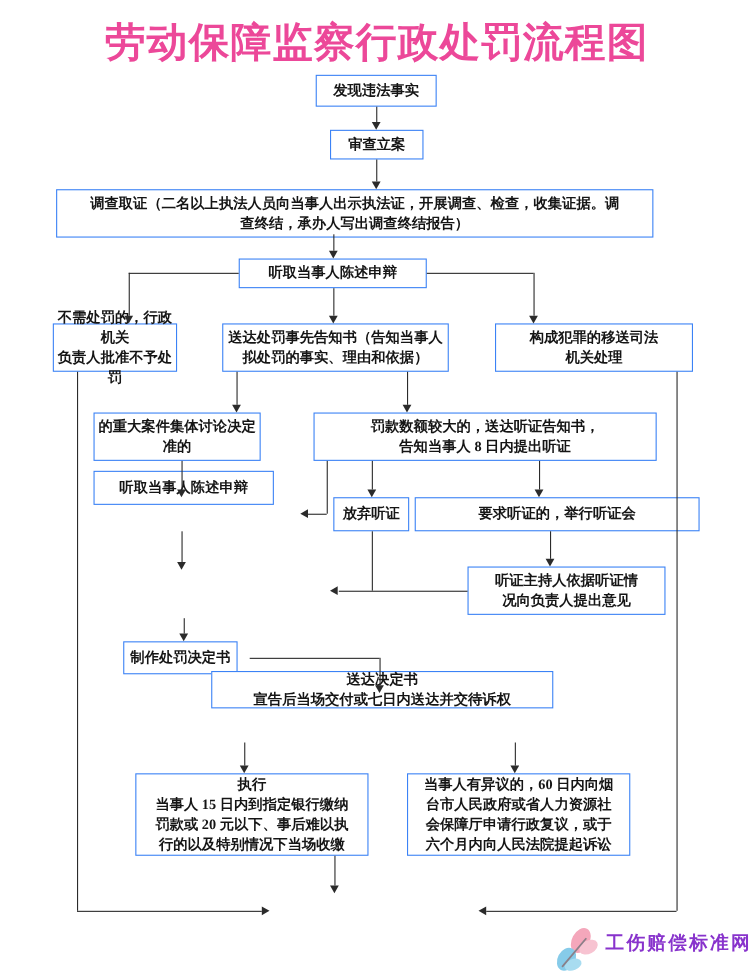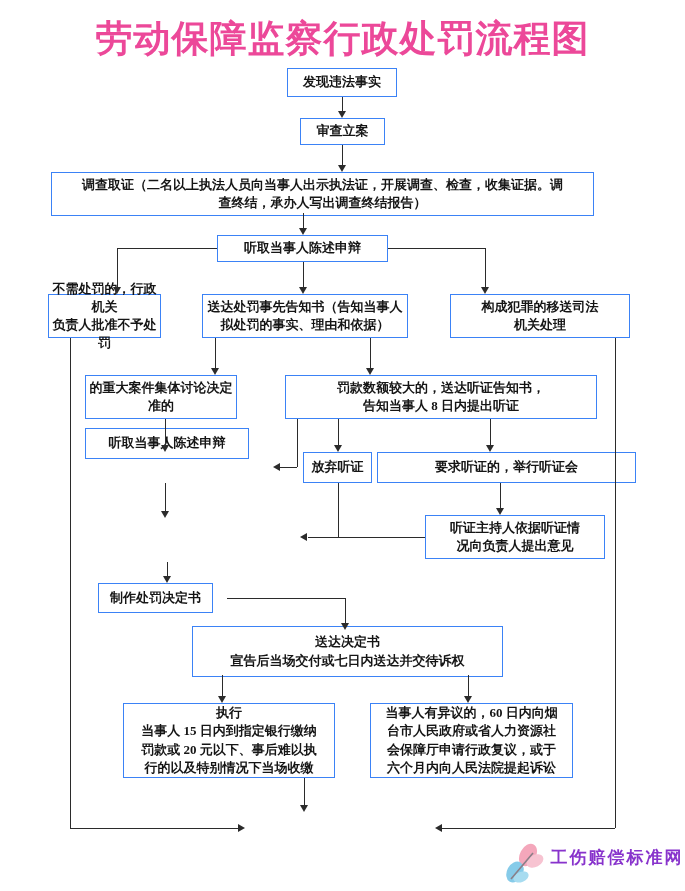--- a/index.html
+++ b/index.html
@@ -51,22 +51,22 @@
 机关处理</div>
   <div class="node" style="left:85px;top:375px;width:152px;height:44px">的重大案件集体讨论决定
 准的</div>
   <div class="node" style="left:285px;top:375px;width:312px;height:44px">罚款数额较大的，送达听证告知书，
 告知当事人 8 日内提出听证</div>
   <div class="node" style="left:85px;top:428px;width:164px;height:31px">听取当事人陈述申辩</div>
   <div class="node" style="left:303px;top:452px;width:69px;height:31px">放弃听证</div>
   <div class="node" style="left:377px;top:452px;width:259px;height:31px">要求听证的，举行听证会</div>
   <div class="node" style="left:425px;top:515px;width:180px;height:44px">听证主持人依据听证情
 况向负责人提出意见</div>
-  <div class="node" style="left:98px;top:583px;width:115px;height:30px">制作处罚决定书</div>
-  <div class="node" style="left:192px;top:626px;width:311px;height:51px">送达决定书
+  <div class="node" style="left:112px;top:583px;width:104px;height:30px">制作处罚决定书</div>
+  <div class="node" style="left:192px;top:610px;width:311px;height:34px">送达决定书
 宣告后当场交付或七日内送达并交待诉权</div>
   <div class="node" style="left:123px;top:703px;width:212px;height:75px">执行
 当事人 15 日内到指定银行缴纳
 罚款或 20 元以下、事后难以执
 行的以及特别情况下当场收缴</div>
   <div class="node" style="left:370px;top:703px;width:203px;height:75px">当事人有异议的，60 日内向烟
 台市人民政府或省人力资源社
 会保障厅申请行政复议，或于
 六个月内向人民法院提起诉讼</div>
 

